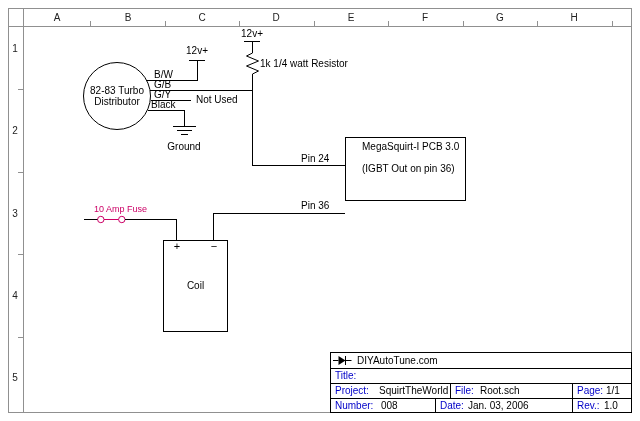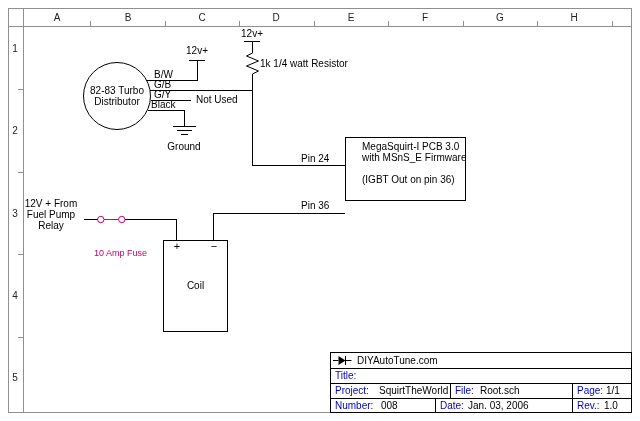--- a/index.html
+++ b/index.html
@@ -6,21 +6,21 @@
   html,body { background:#fff; }
   body { font-family:"Liberation Sans", sans-serif; }
   .page { position:relative; width:640px; height:421px; background:#fff; overflow:hidden; }
   .layer { position:absolute; left:0; top:0; }
   .t { position:absolute; font-size:10px; line-height:11px; color:#000; white-space:nowrap; }
   .t.center { text-align:center; }
   .t.small { font-size:9px; line-height:10px; }
   .grid-col { width:20px; text-align:center; top:12px; color:#222; }
   .grid-row { width:12px; text-align:center; left:9px; color:#222; }
   .blue { color:#0000c8; }
-  .magenta { color:#cc0066;margin-top:44px; }
+  .magenta { color:#cc0066; }
   .msbox-text div { height:11px;margin-left:12px; }
   .msbox-spacer { height:10px; }
 </style>
 </head>
 <body>
 
 <div class="page">
 
   <svg class="layer" width="640" height="421" viewBox="0 0 640 421">
 
@@ -104,30 +104,24 @@
 
   <span class="t" style="left:196px; top:94px">Not Used</span>
   <span class="t center" style="left:154px; top:141px; width:60px">Ground</span>
   <span class="t" style="left:260px; top:58px">1k 1/4 watt Resistor</span>
 
   <span class="t" style="left:301px; top:153px">Pin 24</span>
   <span class="t" style="left:301px; top:200px">Pin 36</span>
 
   <div class="t msbox-text" style="left:350px; top:141px; width:112px">
     <div>MegaSquirt-I PCB 3.0</div>
-    <div>with MSnS_E Firmware</div>
     <div class="msbox-spacer"></div>
     <div>(IGBT Out on pin 36)</div>
   </div>
 
-  <div class="t center" style="left:18px; top:198px; width:66px">
-    <div>12V + From</div>
-    <div>Fuel Pump</div>
-    <div>Relay</div>
-  </div>
 
   <span class="t small magenta" style="left:94px; top:204px">10 Amp Fuse</span>
 
   <span class="t center" style="left:171px; top:241px; width:12px; font-size:11px">+</span>
   <span class="t center" style="left:208px; top:241px; width:12px; font-size:11px">−</span>
   <span class="t center" style="left:165px; top:280px; width:61px">Coil</span>
 
   <span class="t" style="left:357px; top:355px">DIYAutoTune.com</span>
 
   <span class="t blue" style="left:335px; top:370px">Title:</span>

